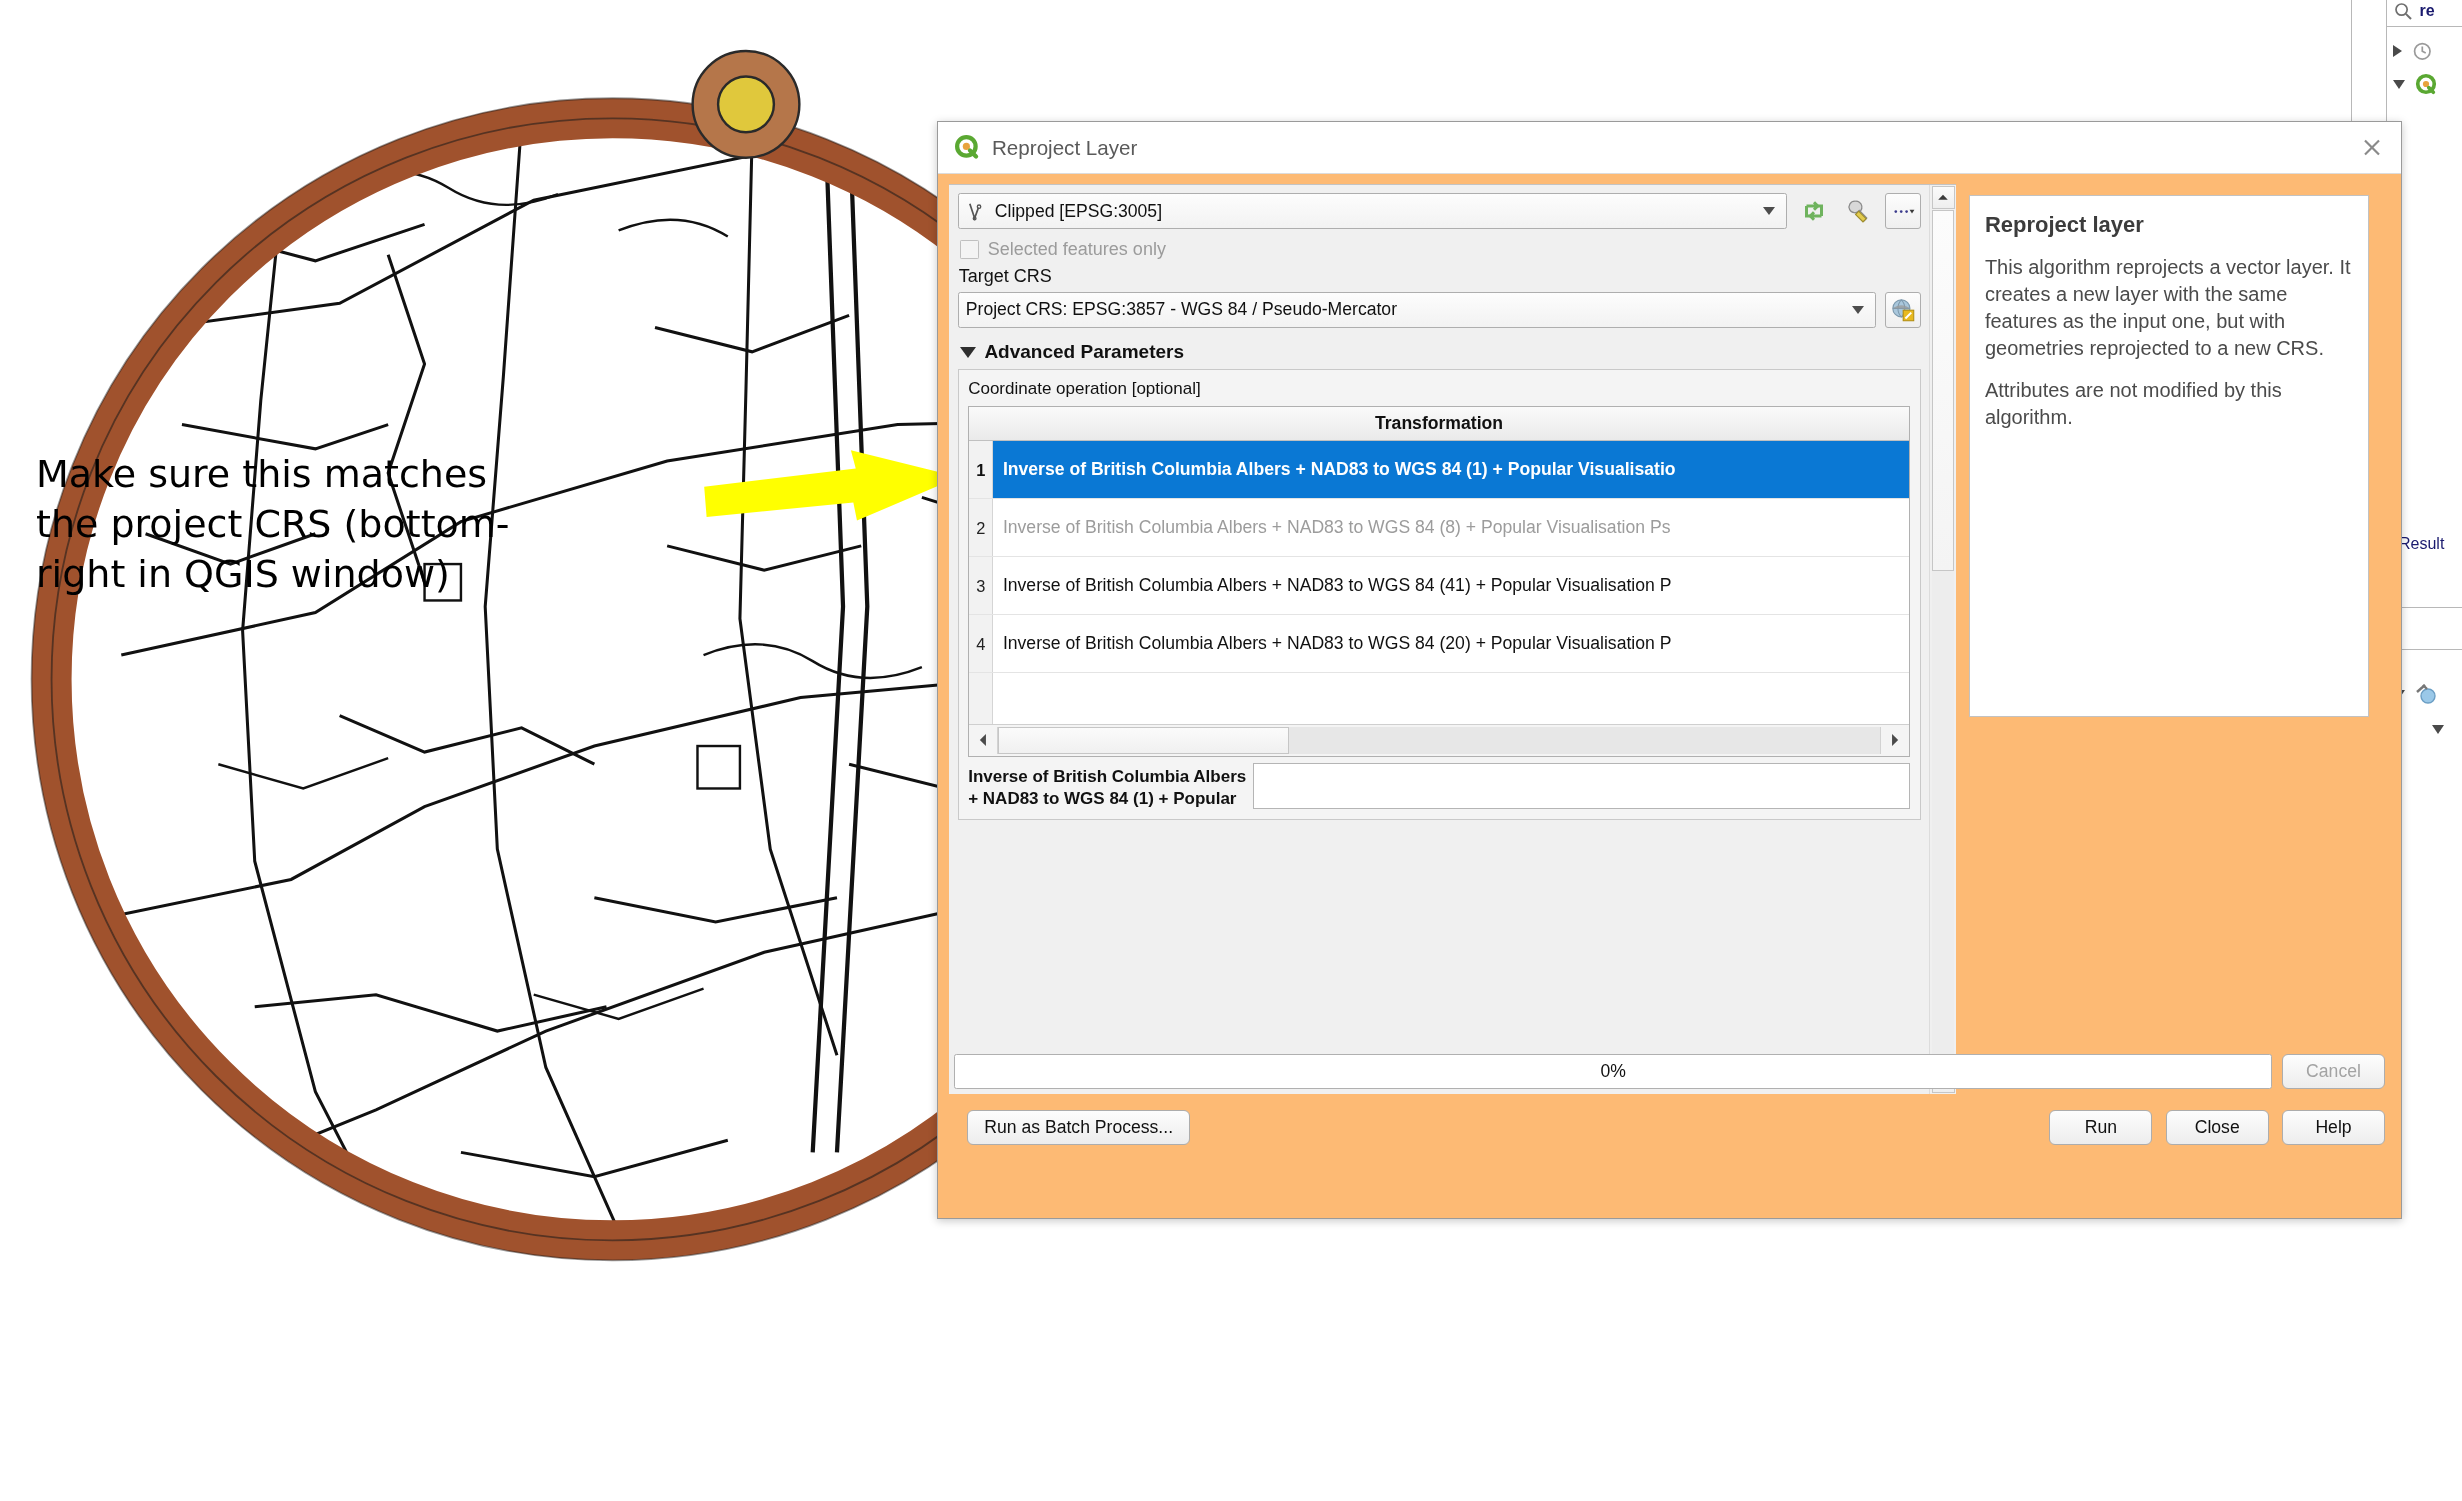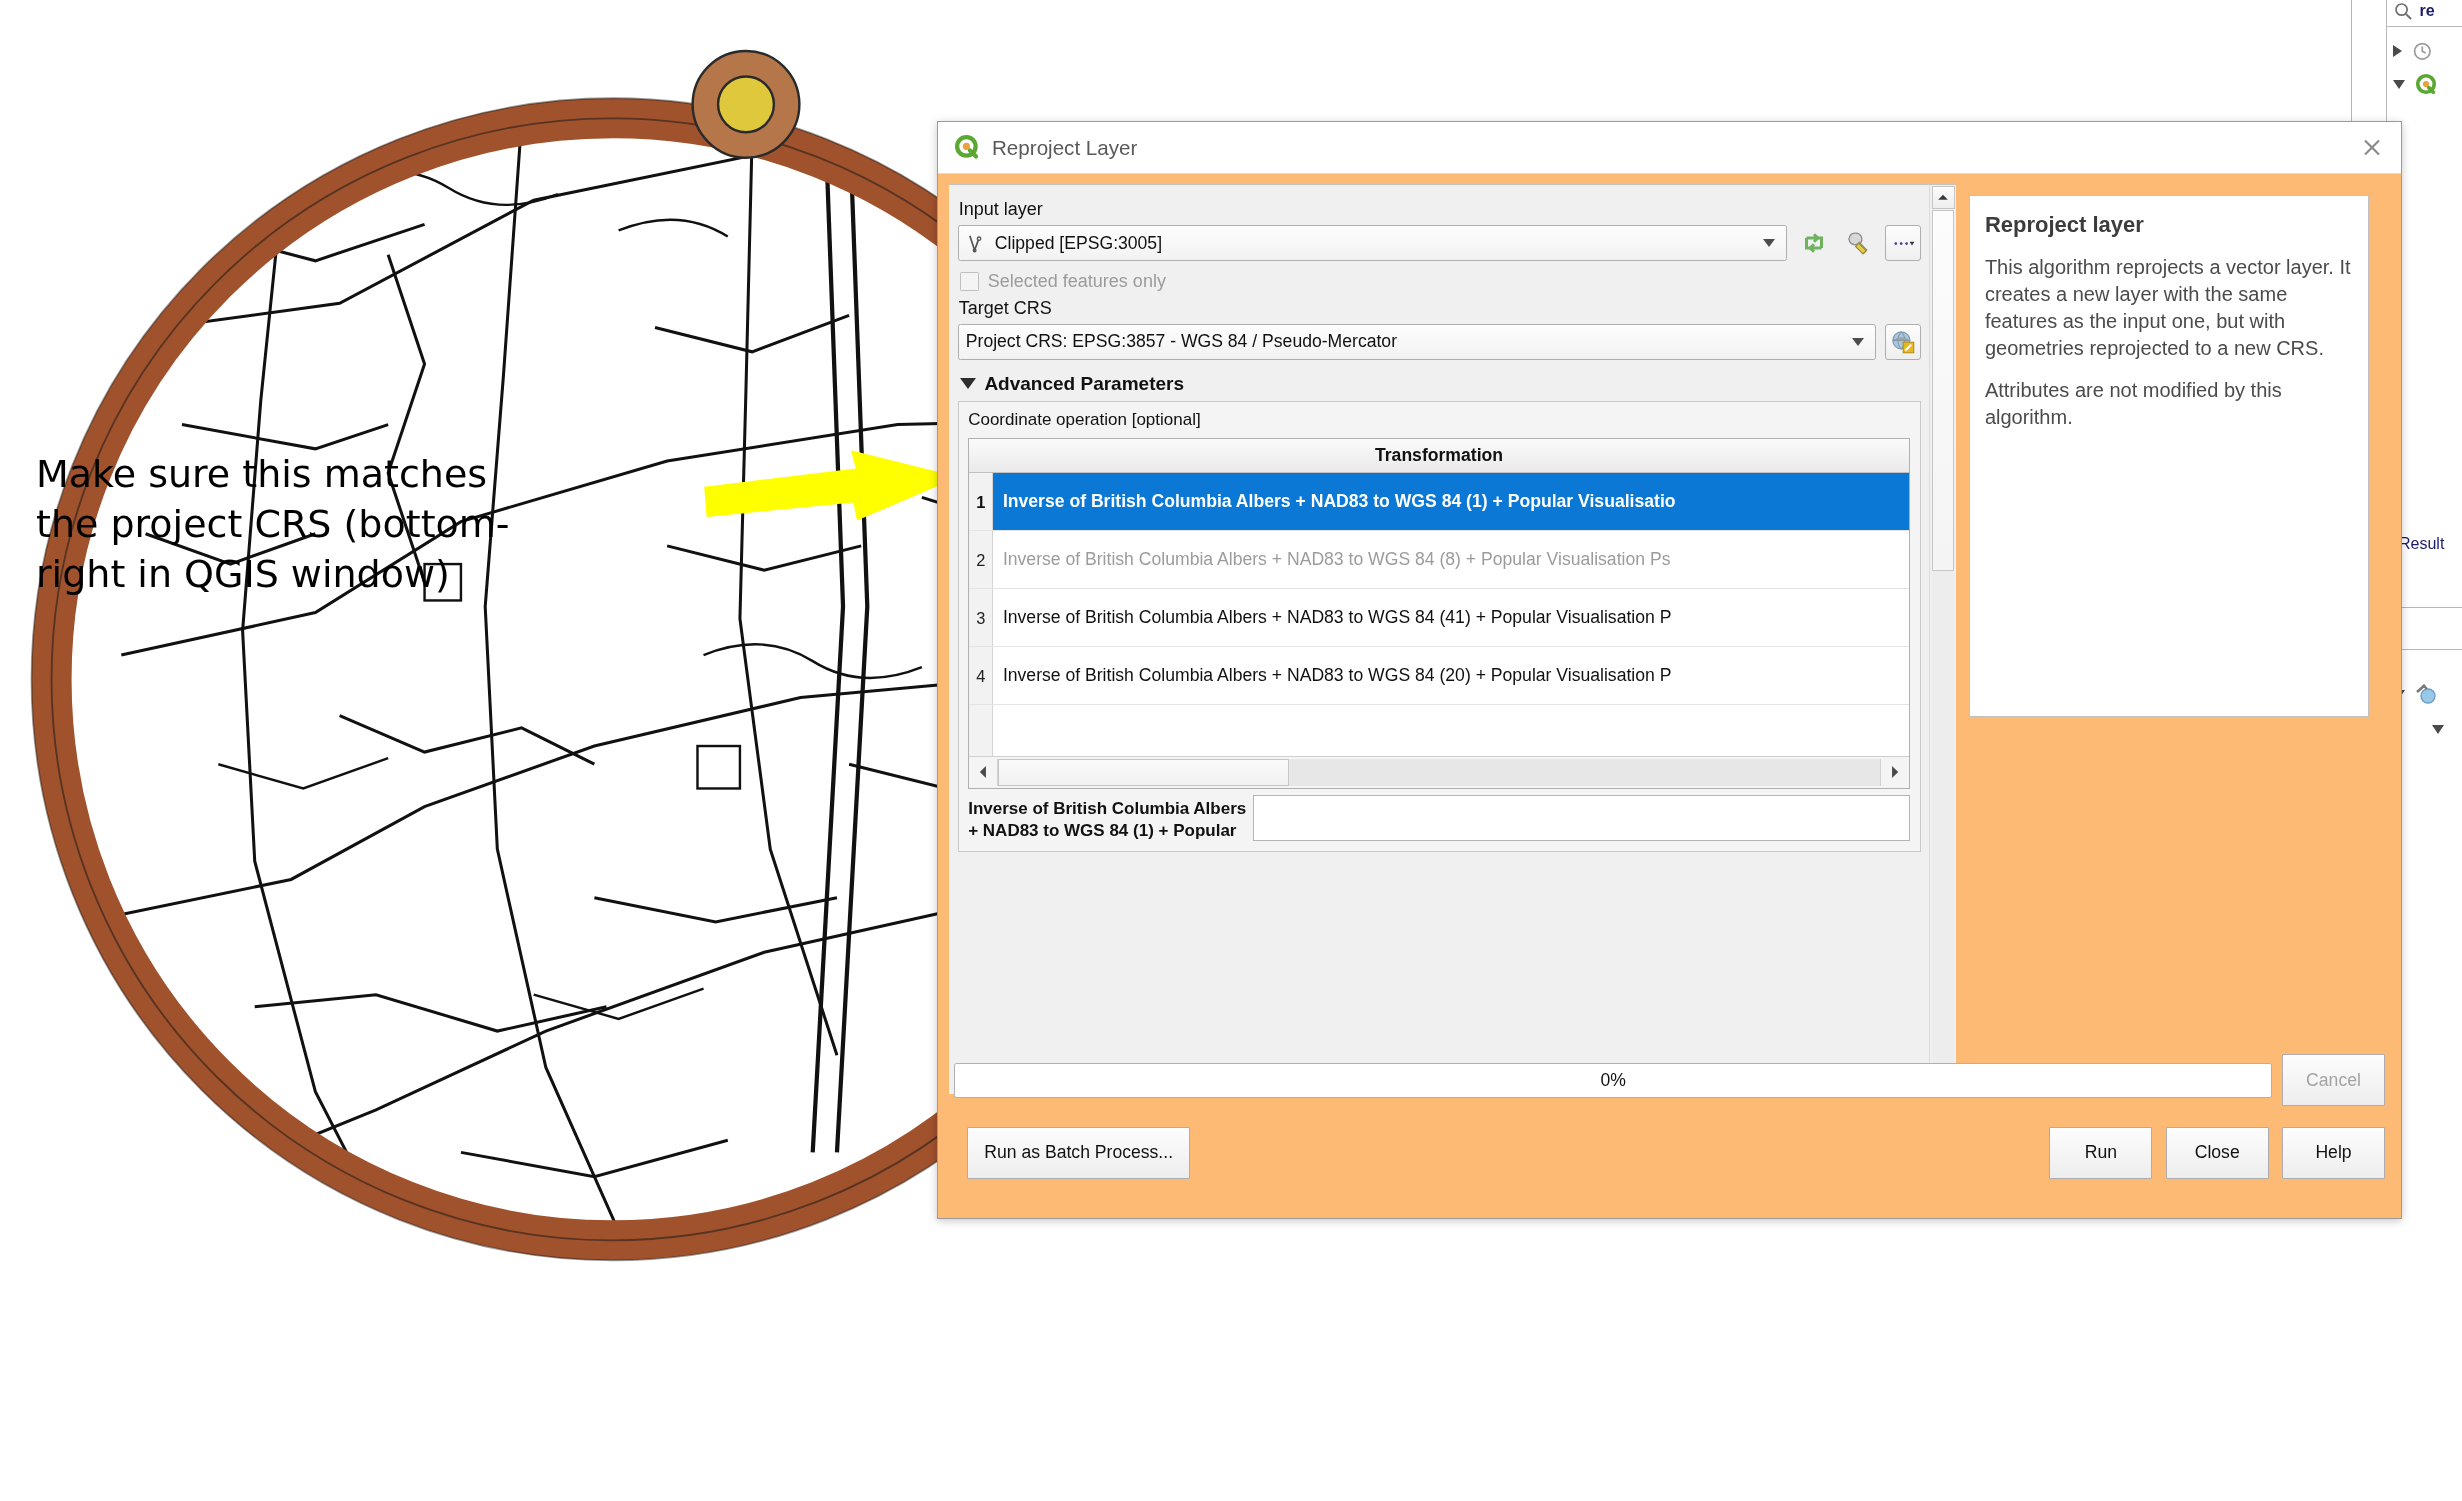--- a/index.html
+++ b/index.html
@@ -144,22 +144,22 @@
 
   
   #footer { position:absolute; left:0; right:0; bottom:0; height:175px; padding:0 16px; }
   #prog-row { display:flex; align-items:center; gap:9.7px; padding-top:11px; }
   #progress {
     flex:1; height:35px; background:#fff; border:0.6px solid #b0b0b0; border-radius:2.4px;
     display:flex; align-items:center; justify-content:center;
   }
   #progress span { font-size:17.6px; color:#111; }
   .btn {
-    height:52px; min-width:103px; padding:0 16px;
-    background:linear-gradient(#fdfdfd,#ededed); border:0.6px solid #adadad; border-radius:1px;
+    height:35px; min-width:103px; padding:0 16px;
+    background:linear-gradient(#fdfdfd,#ededed); border:0.6px solid #adadad; border-radius:6px;
     font-size:17.6px; color:#111; display:flex; align-items:center; justify-content:center; cursor:pointer;
   }
   .btn.disabled { color:#a3a3a3; }
   #btn-row { display:flex; align-items:center; margin-top:20.6px; }
   #btn-row .spacer { flex:1; }
   #btn-row .btn { margin-left:13.3px; }
   #batch-btn { min-width:0; }
 </style>
 </head>
 <body>
@@ -285,21 +285,20 @@
   </div>
 
   <div id="dlg-body">
 
     <div id="left-col">
 
 
       <div id="param-scroll">
         <div id="param-inner">
 
-          <div class="field-label">Input layer</div>
           <div class="row-flex">
             <div class="combo" style="flex:1;">
               <svg width="23" height="23" viewBox="0 0 24 24" style="margin-right:6px;flex:none;">
                 <path d="M4 4 L9 19 L13 8" fill="none" stroke="#555" stroke-width="1.8"></path>
                 <circle cx="13.6" cy="7" r="1.8" fill="none" stroke="#555" stroke-width="1.4"></circle>
                 <circle cx="9" cy="19.4" r="1.4" fill="none" stroke="#555" stroke-width="1.4"></circle>
               </svg>
               <span class="val">Clipped [EPSG:3005]</span>
               <span class="caret"></span>
             </div>

